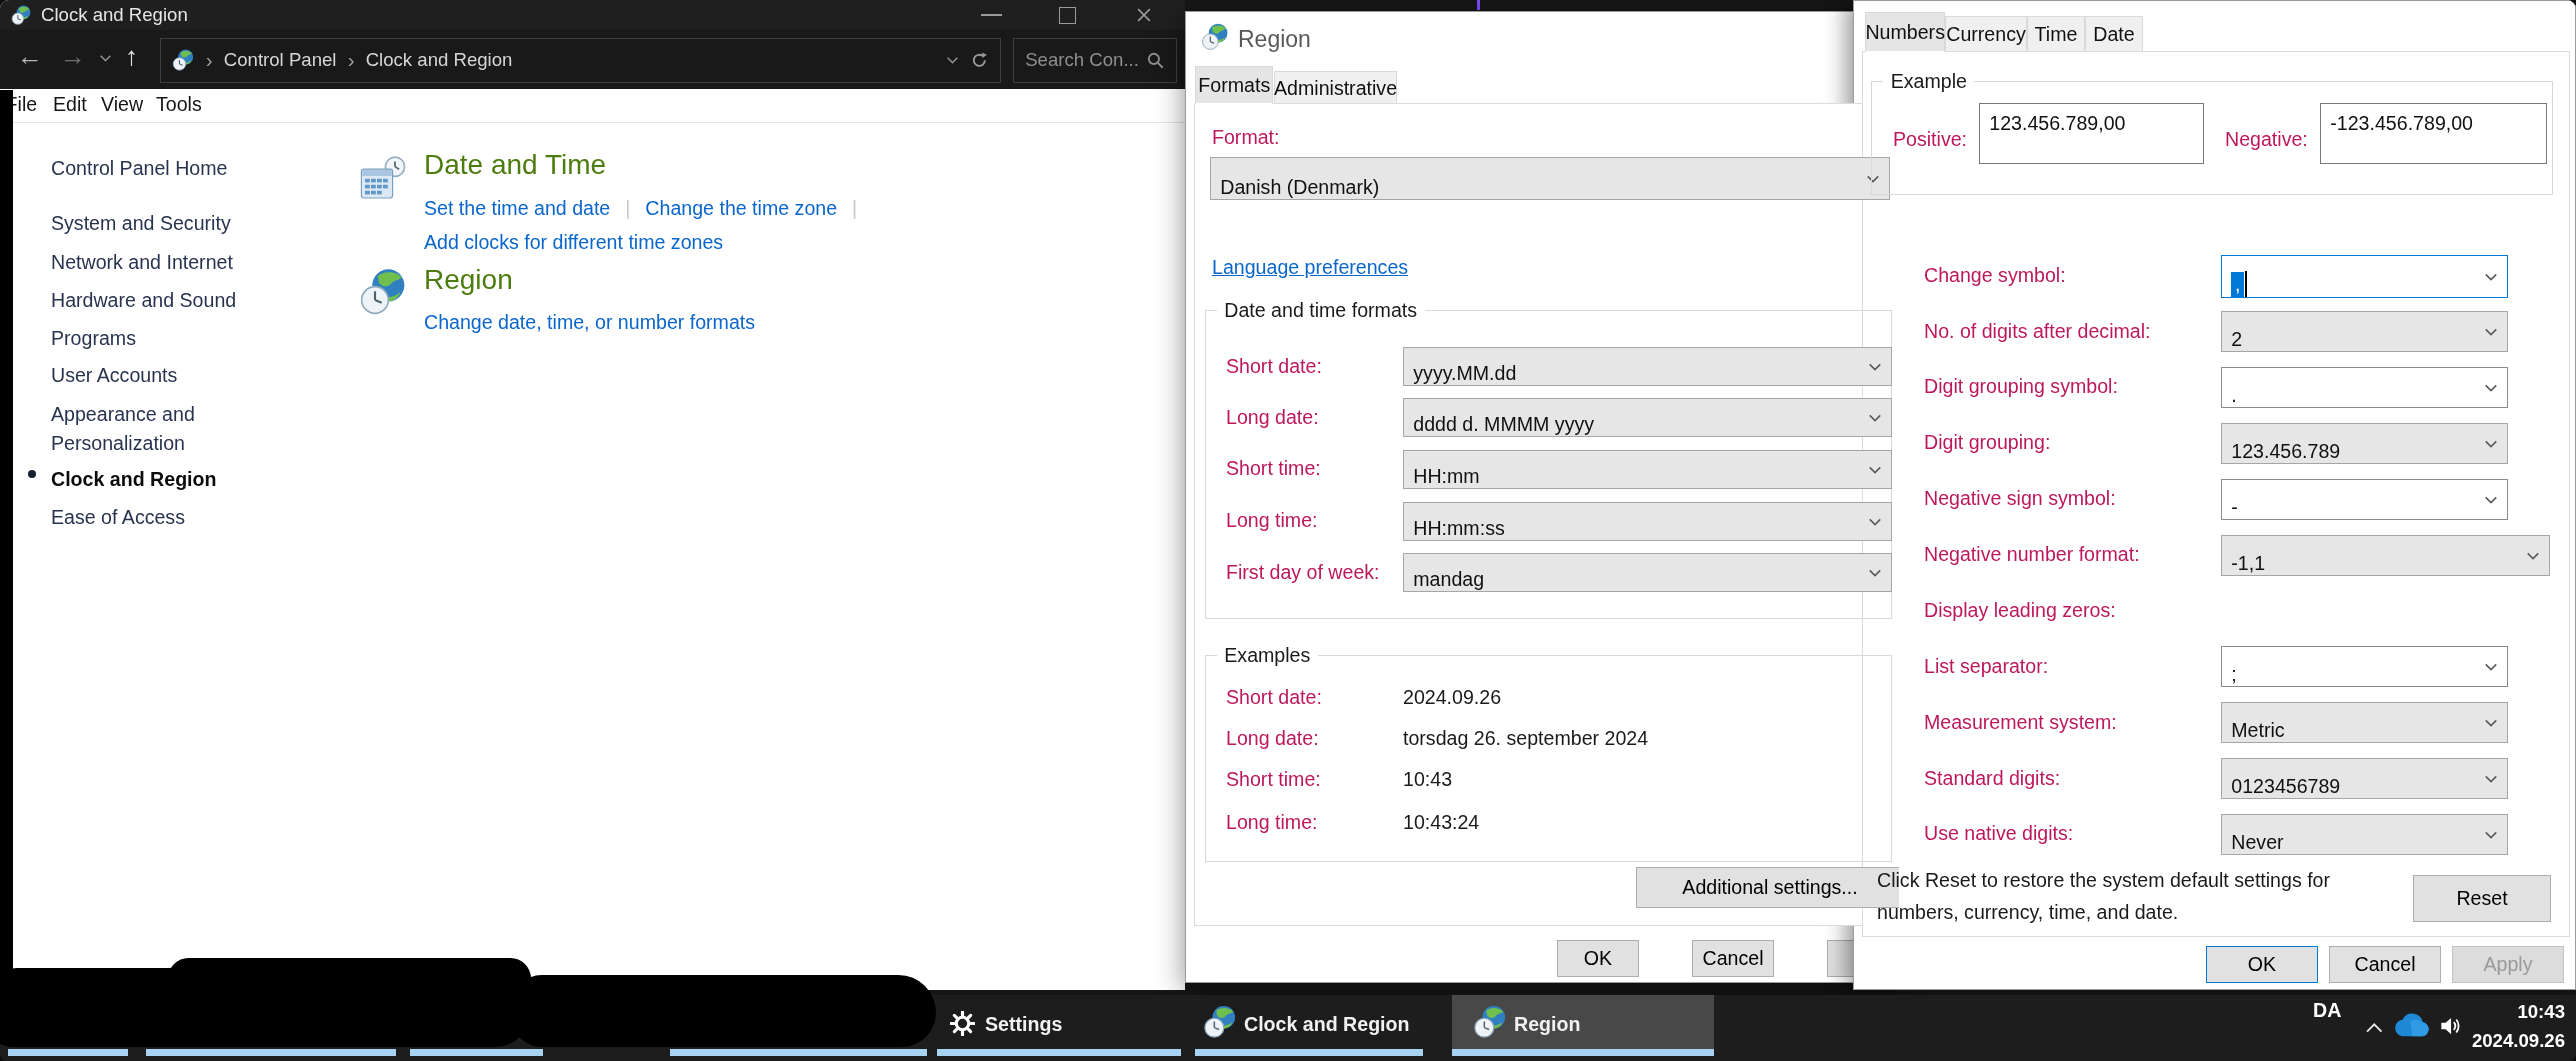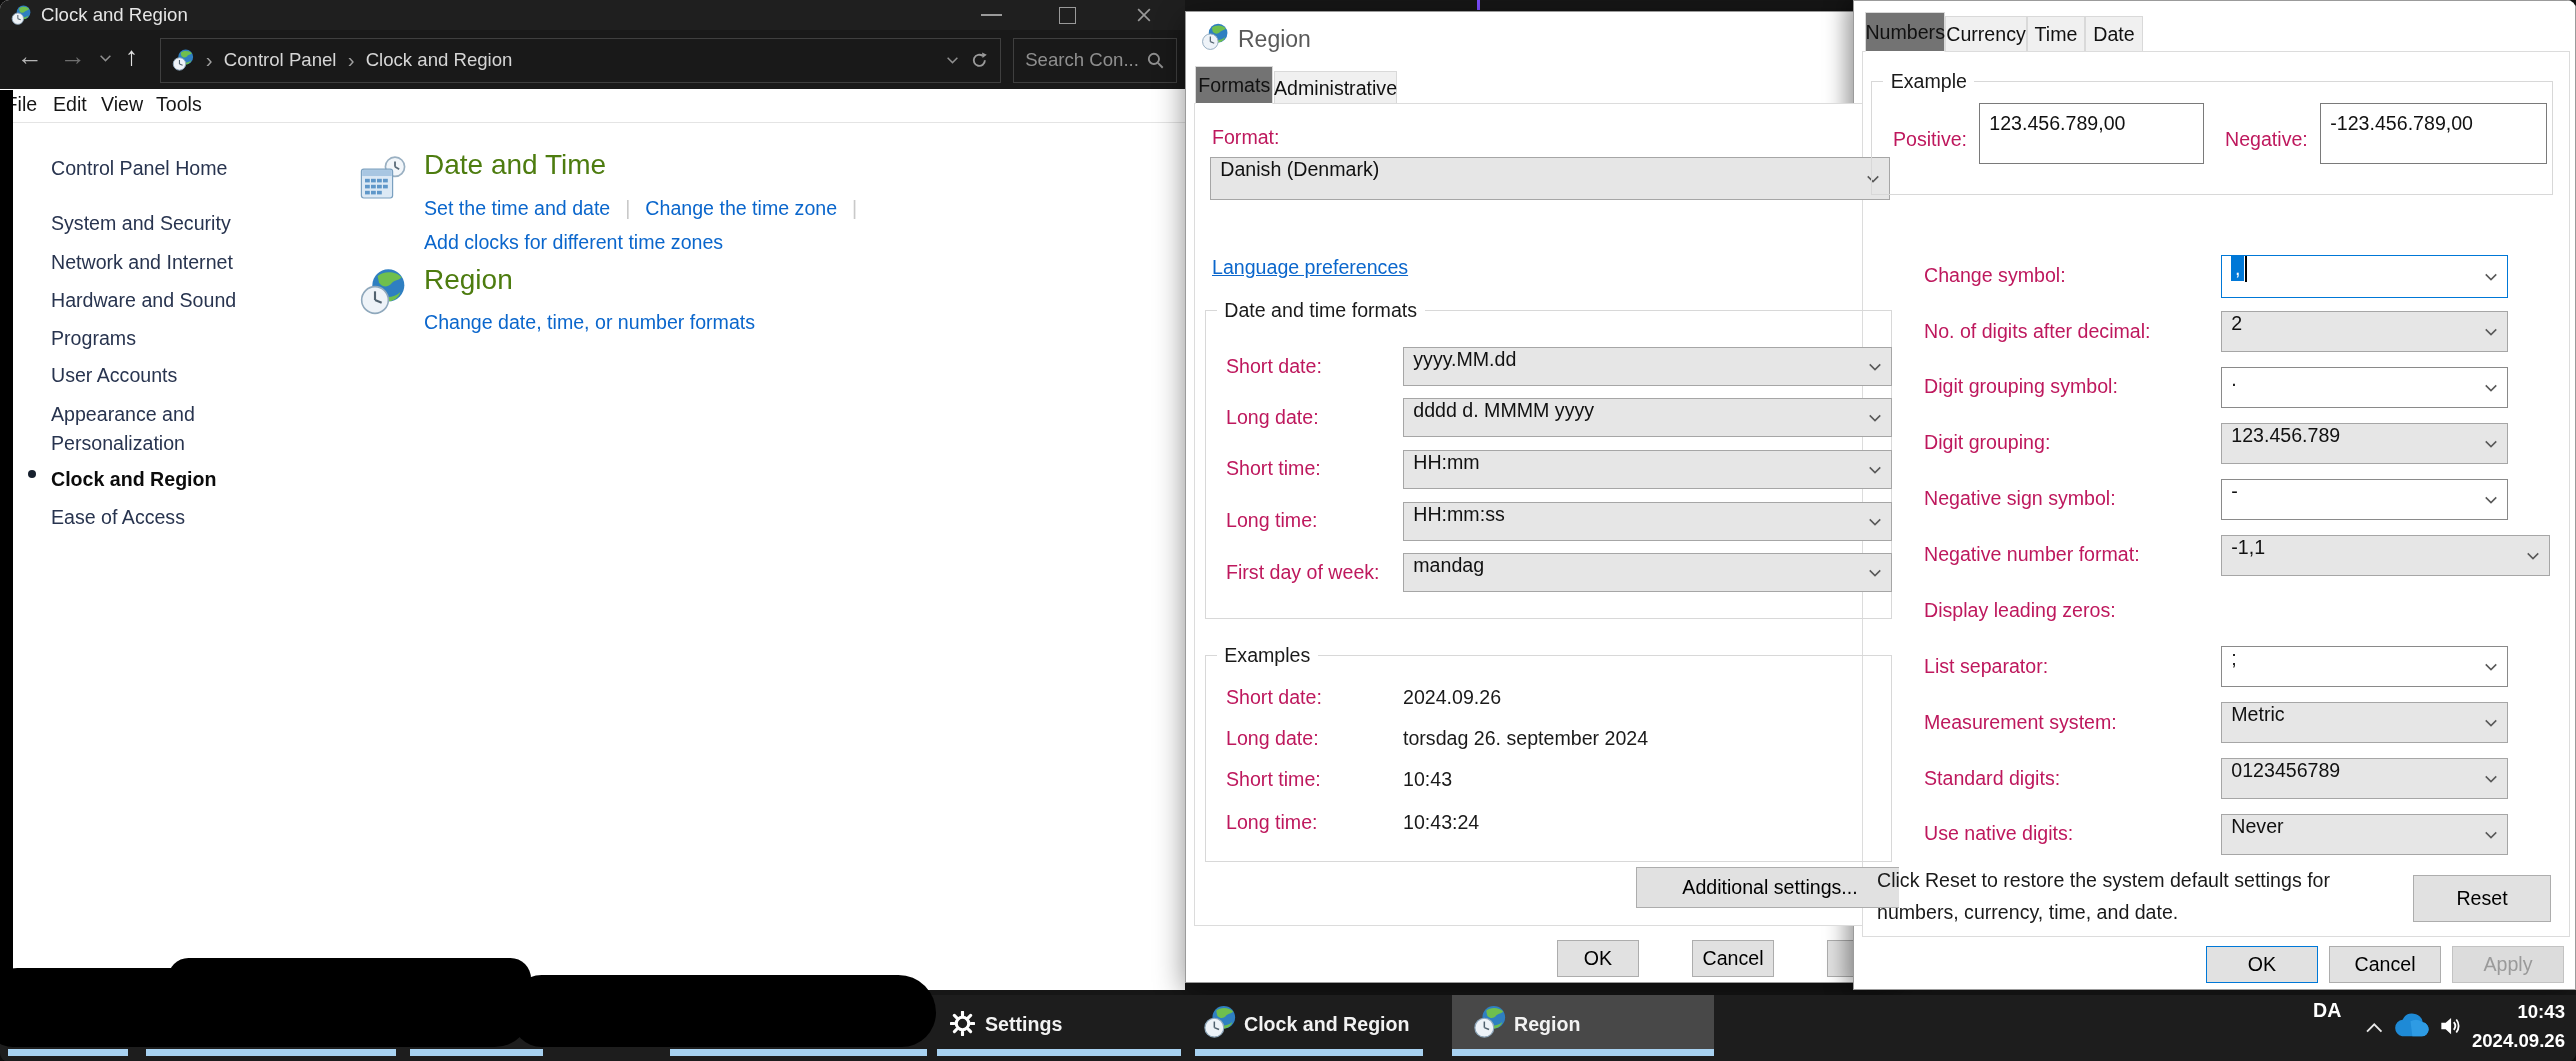--- a/index.html
+++ b/index.html
@@ -27,27 +27,27 @@
   .cp-links{left:424px;gap:15px;font-size:19.6px;}
   .cp-link{color:#0a66cc;}
   .link-sep{color:#c9c9c9;}
 
   
   .dialog{background:#fff;border:0.9px solid #9b9b9b;box-shadow:0 9.3px 28px rgba(0,0,0,.45);overflow:hidden;}
   .region-dialog{left:1185px;top:11.2px;width:715px;height:972px;}
   .customize-dialog{left:1853px;top:0;width:723px;height:990px;box-shadow:-7.5px 0 20.5px rgba(0,0,0,.4);}
   .dlg-title{font-size:23px;color:#595959;}
   .tab{border:0.9px solid #d9d9d9;background:#f0f0f0;display:flex;align-items:center;justify-content:center;font-size:19.6px;}
-  .tab.active{background:#737373;border-bottom:0.9px solid #fff;z-index:3;}
+  .tab.active{background:#e5e5e5;border-bottom:0.9px solid #fff;z-index:3;}
   .tabpage{border:0.9px solid #dcdcdc;background:#fff;z-index:1;}
   .fieldset{border:0.9px solid #d8d8d8;}
   .legend{position:absolute;top:-12px;left:11.2px;background:#fff;padding:0 7.5px;font-size:19.6px;color:#1a1a1a;white-space:nowrap;}
   .rlabel{font-size:19.6px;color:#be185d;white-space:nowrap;}
   .rvalue{font-size:19.6px;color:#1a1a1a;white-space:nowrap;}
-  .combo{background:#e6e6e6;border:0.9px solid #a6a6a6;display:flex;align-items:flex-start;padding:0 34px 0 9.3px;font-size:19.6px;color:#111;}
+  .combo{background:#e6e6e6;border:0.9px solid #a6a6a6;display:flex;align-items:flex-end;padding:0 34px 0 9.3px;font-size:19.6px;color:#111;}
   .combo.editable{background:#fff;border:0.9px solid #8a8a8a;}
   .combo.focused{border:1.9px solid #0078d7;}
   .combo .chev{position:absolute;right:9.3px;top:50%;transform:translateY(-50%);display:flex;}
   .sel{background:#0078d7;color:#fff;padding:0 3.7px;line-height:25px;}
   .caret{display:inline-block;width:1.9px;height:26px;background:#000;vertical-align:middle;margin-left:0.9px;}
   .txtbox{background:#fff;border:0.9px solid #7a7a7a;font-size:19.6px;padding:7.5px 9.3px;color:#111;}
   .btn{background:#e1e1e1;border:0.9px solid #adadad;display:flex;align-items:center;justify-content:center;font-size:19.6px;color:#000;}
   .btn.default{border:1.9px solid #0078d7;}
   .btn.disabled{background:#dcdcdc;border-color:#c3c3c3;color:#9a9a9a;}
   .note{font-size:19.6px;color:#1a1a1a;white-space:nowrap;}

